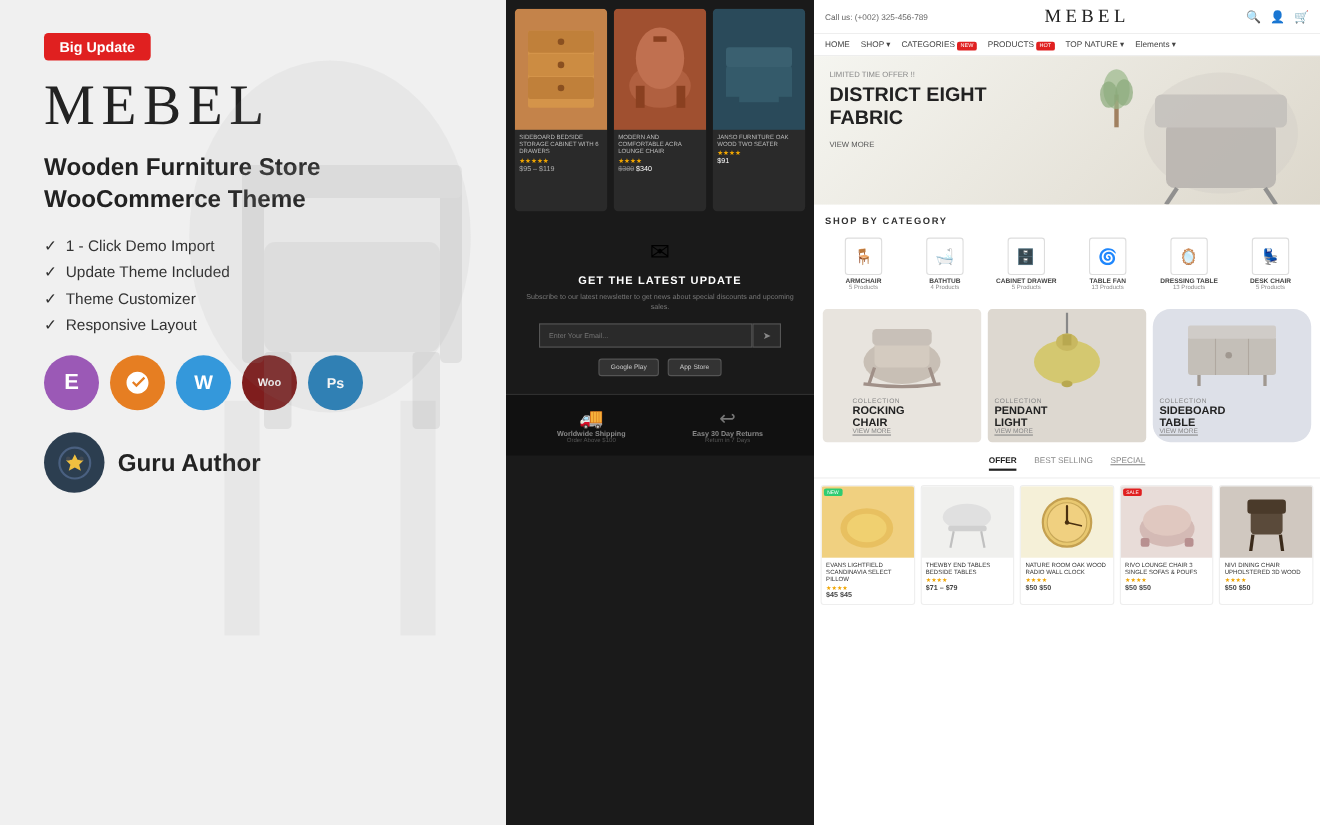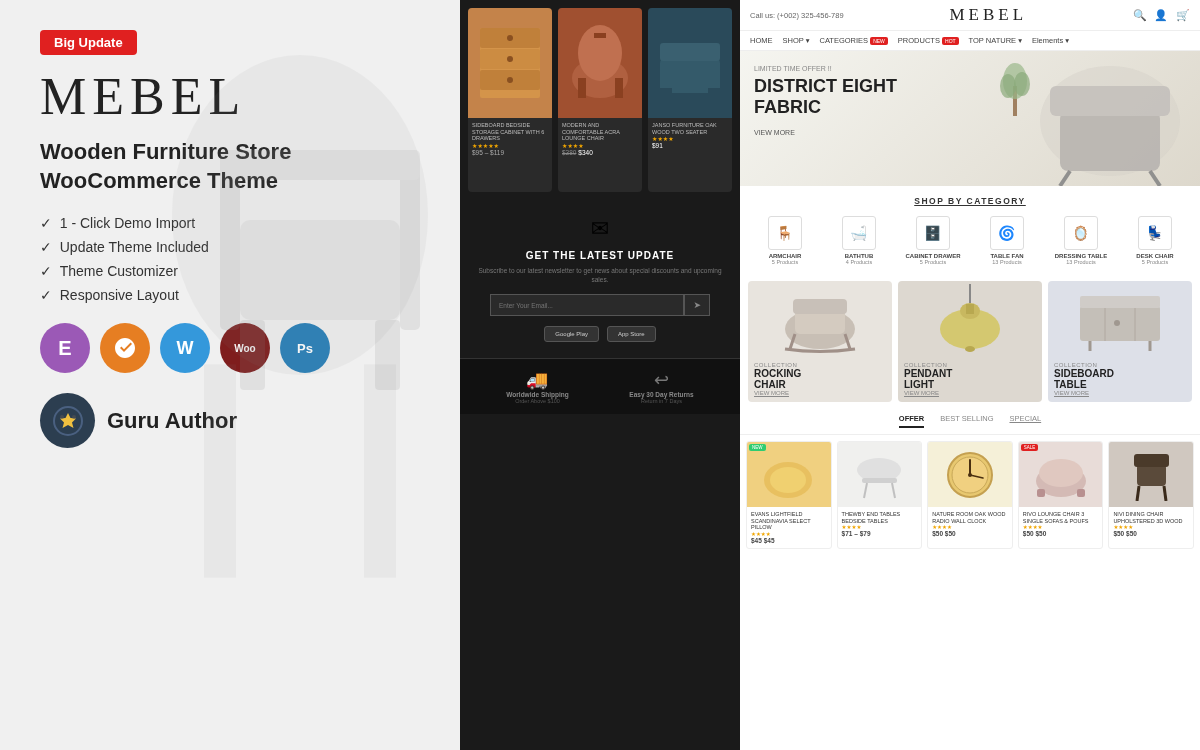--- a/index.html
+++ b/index.html
@@ -261,21 +261,21 @@
             <ellipse cx="8" cy="30" rx="8" ry="12" fill="#8aaa7a" opacity="0.7"></ellipse>
             <ellipse cx="22" cy="28" rx="8" ry="12" fill="#8aaa7a" opacity="0.7"></ellipse>
           </svg>
         </div>
         <div style="font-size:7px;color:#888;">LIMITED TIME OFFER !!</div>
         <div style="font-size:18px;font-weight:900;color:#222;line-height:1.15;margin:4px 0;max-width:160px;">DISTRICT EIGHT<br>FABRIC</div>
         <button style="background:transparent;border:none;font-size:7px;color:#555;cursor:pointer;padding:0;margin-top:5px;">VIEW MORE</button>
       </div>
 
       <div style="padding:10px;">
-        <div style="text-align:center;font-size:8.5px;font-weight:700;color:#333;letter-spacing:1.5px;margin-bottom:10px;text-decoration:underline;">SHOP BY CATEGORY</div>
+        <div style="font-size:8.5px;font-weight:700;color:#333;letter-spacing:1.5px;margin-bottom:10px;">SHOP BY CATEGORY</div>
         <div style="display:flex;gap:4px;justify-content:space-between;">
           <div style="flex:1;text-align:center;cursor:pointer;">
             <div style="width:34px;height:34px;border:1px solid #ddd;border-radius:3px;margin:0 auto 3px;display:flex;align-items:center;justify-content:center;font-size:14px;">🪑</div>
             <div style="font-size:6px;color:#444;font-weight:600;">ARMCHAIR</div>
             <div style="font-size:5.5px;color:#888;">5 Products</div>
           </div>
           <div style="flex:1;text-align:center;cursor:pointer;">
             <div style="width:34px;height:34px;border:1px solid #ddd;border-radius:3px;margin:0 auto 3px;display:flex;align-items:center;justify-content:center;font-size:14px;">🛁</div>
             <div style="font-size:6px;color:#444;font-weight:600;">BATHTUB</div>
             <div style="font-size:5.5px;color:#888;">4 Products</div>
@@ -309,21 +309,21 @@
           <div style="height:75px;display:flex;align-items:center;justify-content:center;overflow:hidden;">
             <svg width="90" height="70" viewBox="0 0 90 70">
               <ellipse cx="45" cy="45" rx="35" ry="20" fill="#c8bfb5"></ellipse>
               <rect x="20" y="25" width="50" height="25" rx="5" fill="#d4cbc0"></rect>
               <rect x="18" y="15" width="54" height="15" rx="4" fill="#c8c0b8"></rect>
               <line x1="20" y1="50" x2="15" y2="65" stroke="#a09088" stroke-width="3"></line>
               <line x1="70" y1="50" x2="75" y2="65" stroke="#a09088" stroke-width="3"></line>
               <path d="M10 65 Q45 70 80 65" stroke="#a09088" stroke-width="3" fill="none"></path>
             </svg>
           </div>
-          <div style="padding:6px;">
+          <div style="padding:6px;margin-left:21px;">
             <div style="font-size:6px;color:#888;text-transform:uppercase;letter-spacing:0.5px;">COLLECTION</div>
             <div style="font-size:10px;font-weight:900;color:#222;line-height:1.1;">ROCKING<br>CHAIR</div>
             <div style="font-size:6px;color:#888;text-decoration:underline;cursor:pointer;">VIEW MORE</div>
           </div>
         </div>
 
         <div style="flex:1;background:#ddd8d0;border-radius:4px;overflow:hidden;cursor:pointer;">
           <div style="height:75px;display:flex;align-items:center;justify-content:center;">
             <svg width="80" height="70" viewBox="0 0 80 70">
               <line x1="40" y1="0" x2="40" y2="20" stroke="#888" stroke-width="2"></line>
@@ -333,21 +333,21 @@
               <rect x="36" y="20" width="8" height="10" fill="#b8a850"></rect>
             </svg>
           </div>
           <div style="padding:6px;">
             <div style="font-size:6px;color:#888;text-transform:uppercase;letter-spacing:0.5px;">COLLECTION</div>
             <div style="font-size:10px;font-weight:900;color:#222;line-height:1.1;">PENDANT<br>LIGHT</div>
             <div style="font-size:6px;color:#888;text-decoration:underline;cursor:pointer;">VIEW MORE</div>
           </div>
         </div>
 
-        <div style="flex:1;background:#dde0e8;border-radius:4px;overflow:hidden;cursor:pointer;">
+        <div style="flex:1;background:#dde0e8;border-radius:16px;overflow:hidden;cursor:pointer;">
           <div style="height:75px;display:flex;align-items:center;justify-content:center;">
             <svg width="90" height="65" viewBox="0 0 90 65">
               <rect x="5" y="20" width="80" height="35" rx="3" fill="#c4bfb8"></rect>
               <line x1="30" y1="20" x2="30" y2="55" stroke="#b0a8a0" stroke-width="1"></line>
               <line x1="60" y1="20" x2="60" y2="55" stroke="#b0a8a0" stroke-width="1"></line>
               <circle cx="42" cy="37" r="3" fill="#a09890"></circle>
               <line x1="15" y1="55" x2="15" y2="65" stroke="#a09890" stroke-width="3"></line>
               <line x1="75" y1="55" x2="75" y2="65" stroke="#a09890" stroke-width="3"></line>
               <rect x="5" y="10" width="80" height="12" rx="2" fill="#d0ccc8"></rect>
             </svg>

